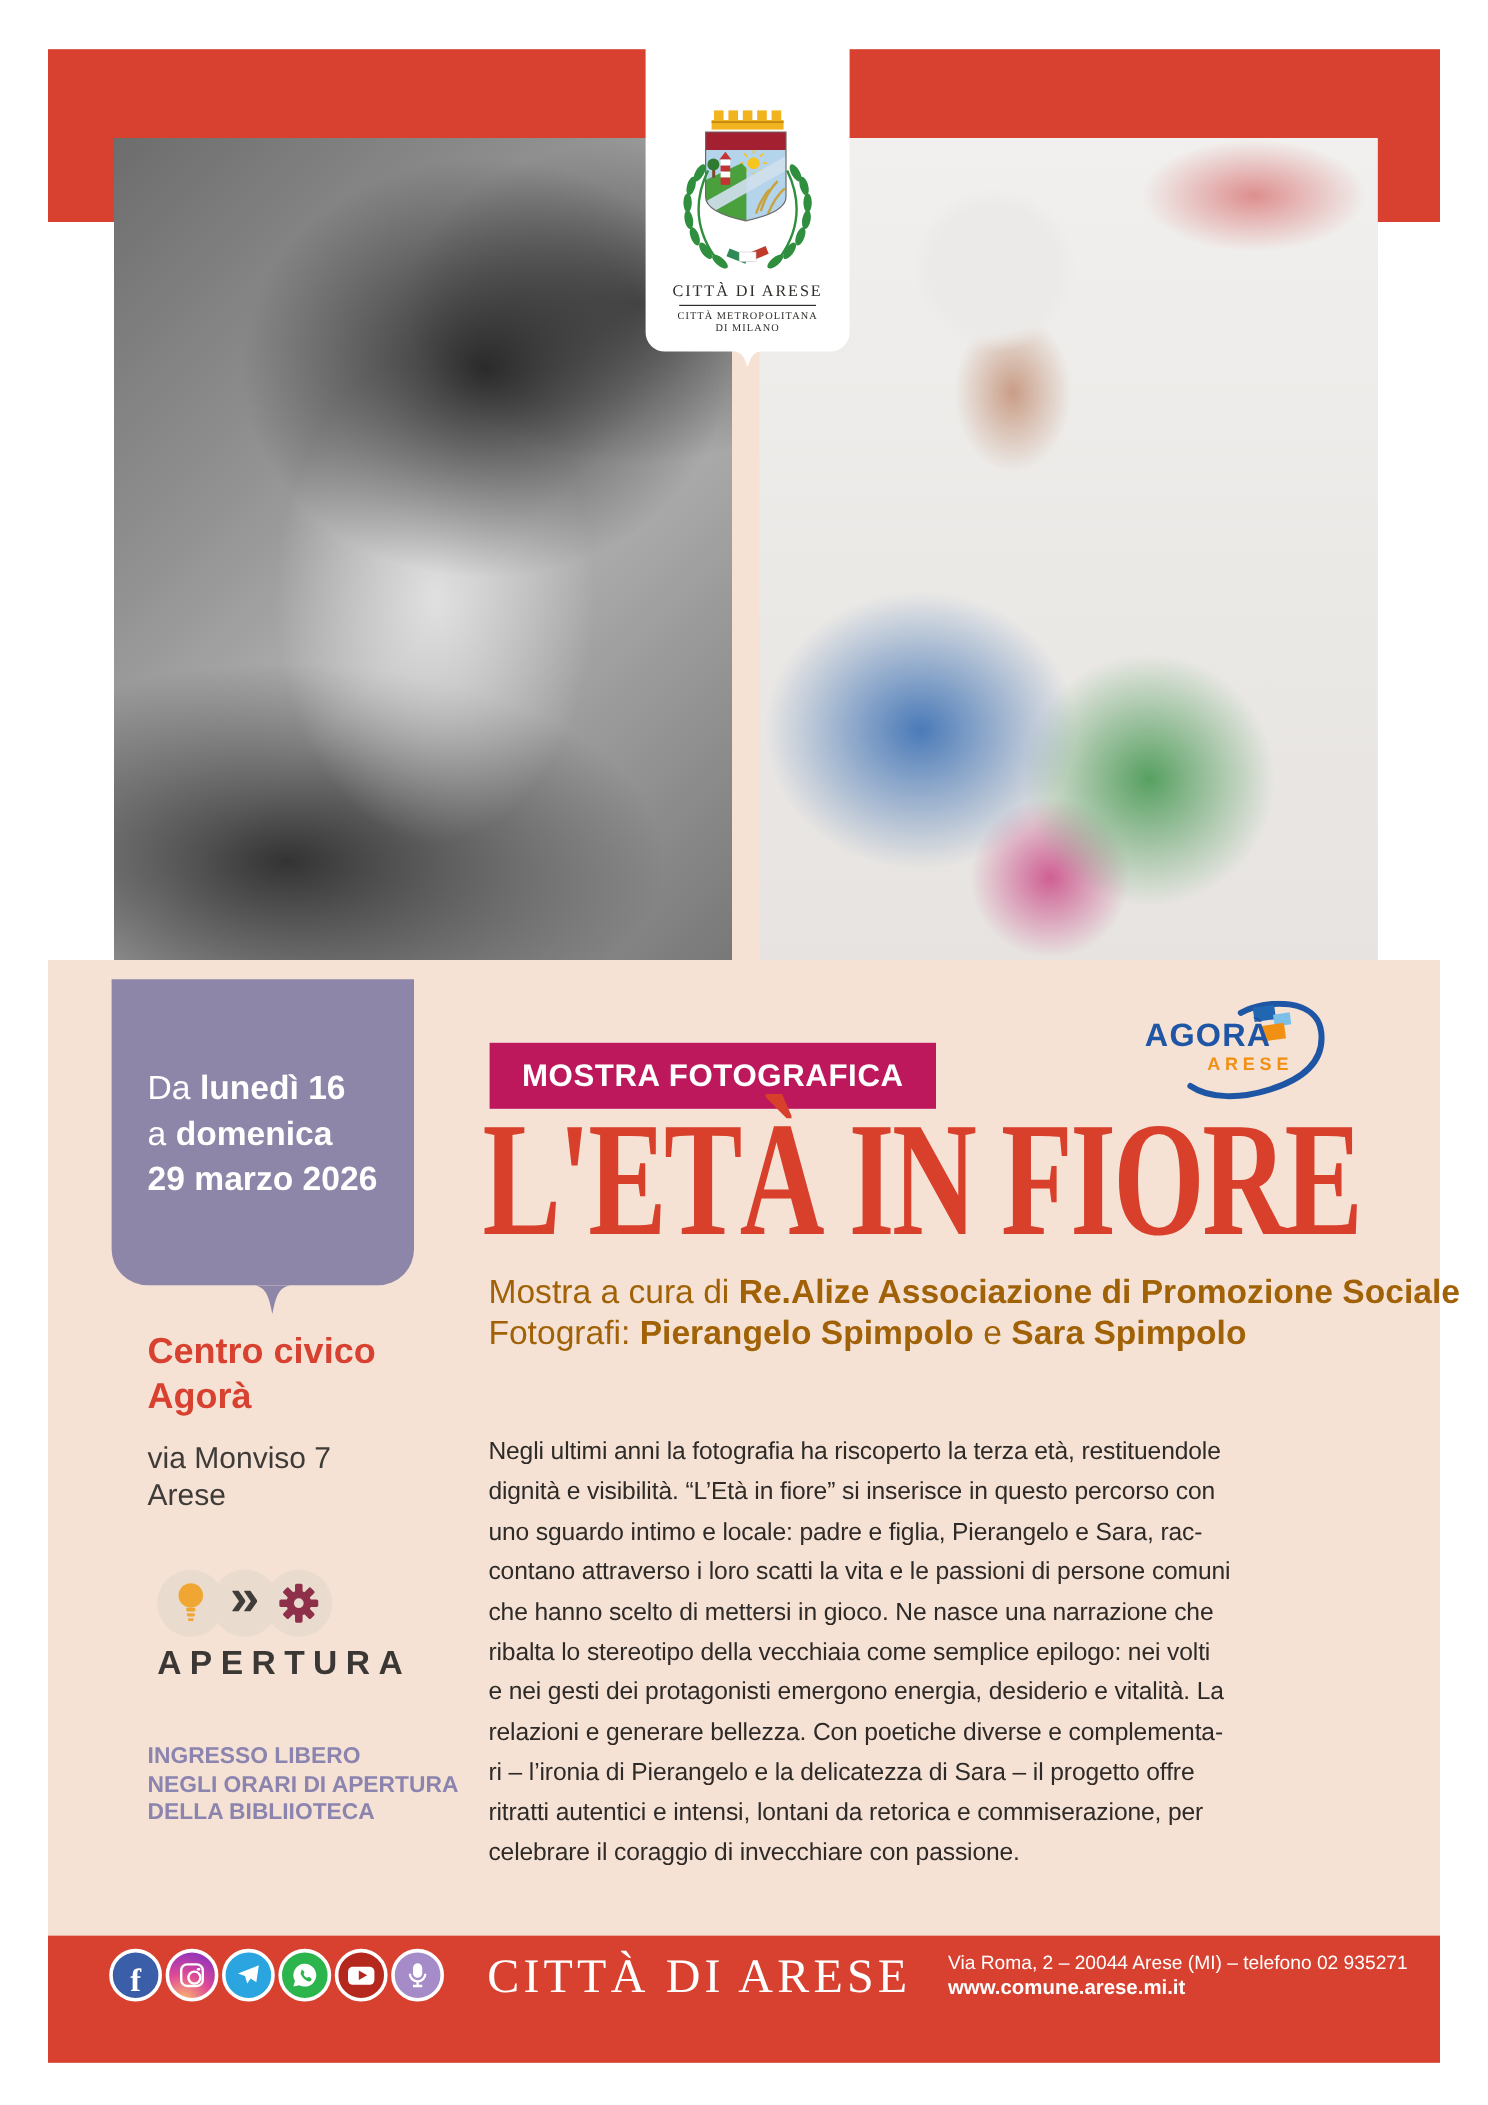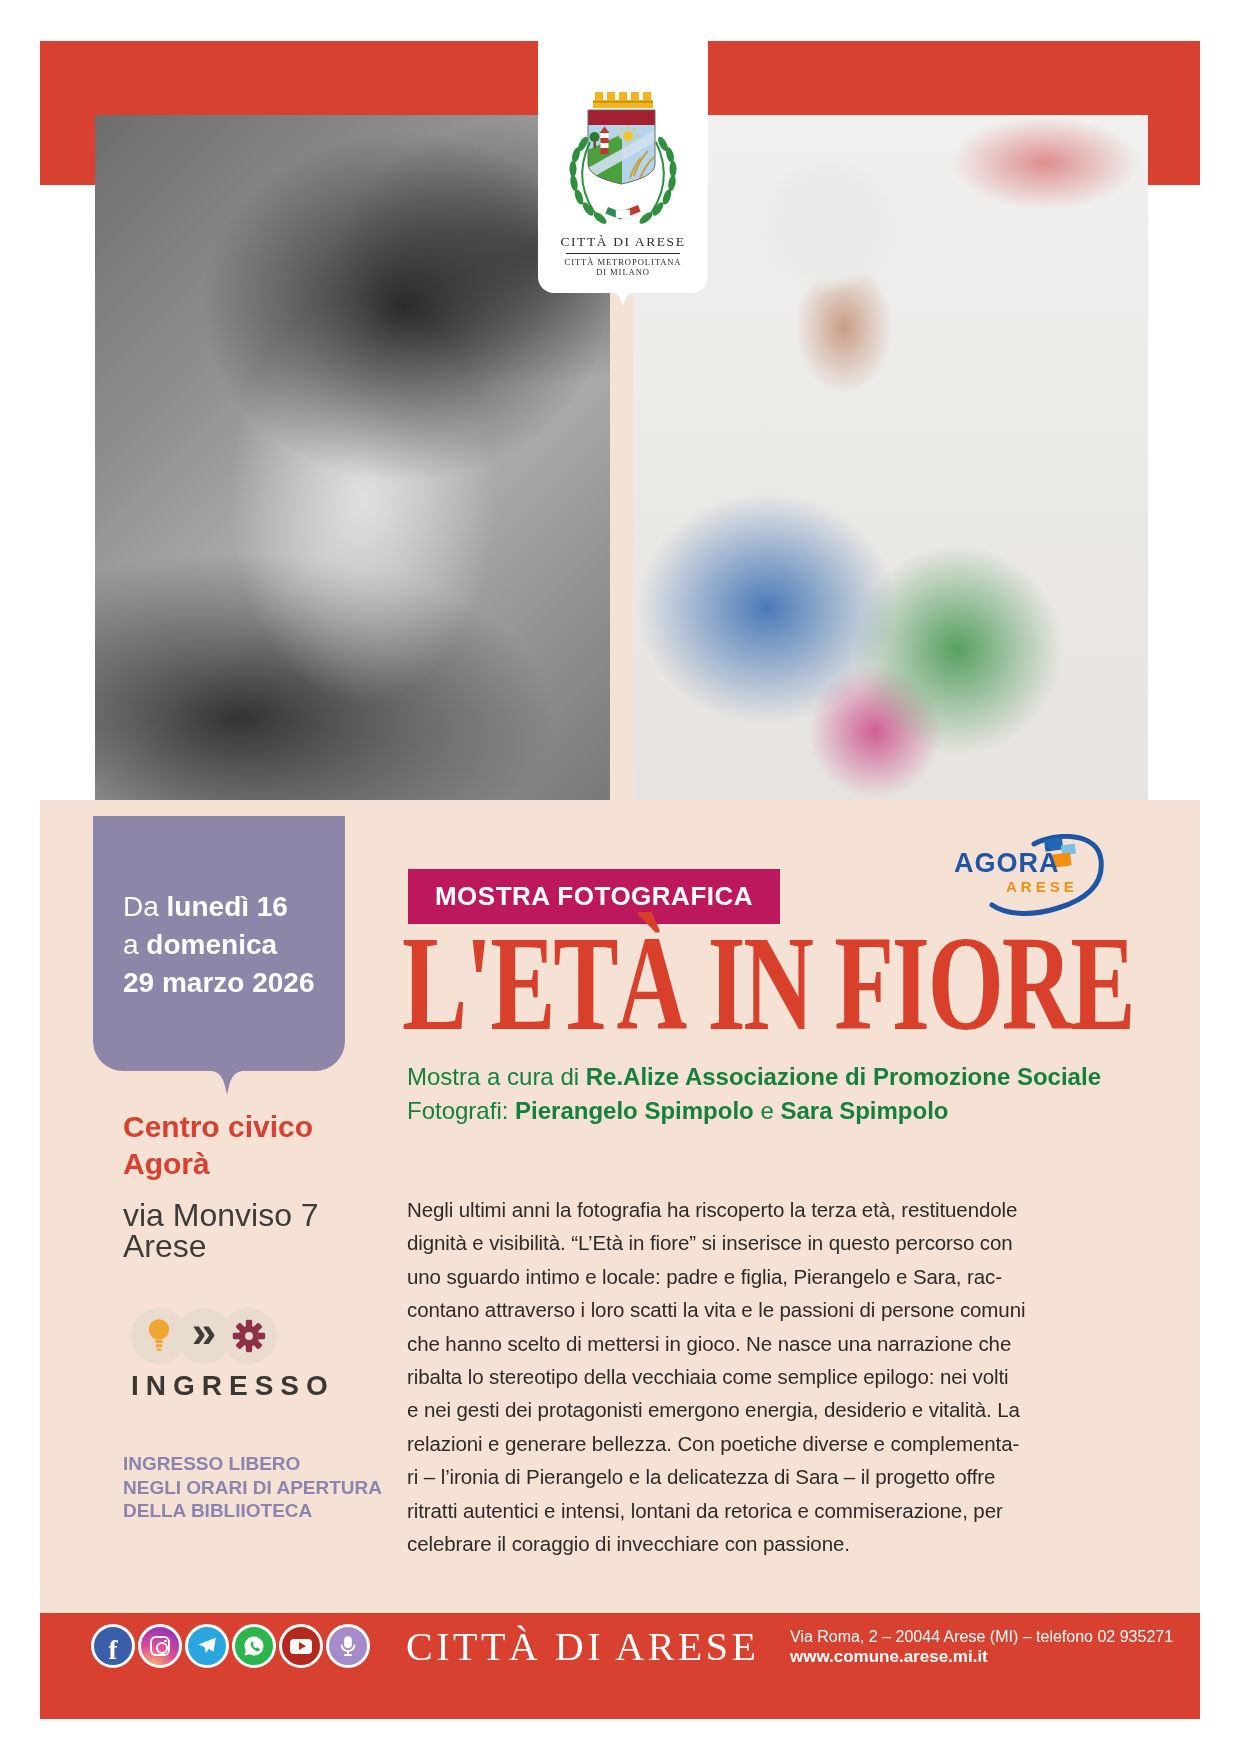--- a/index.html
+++ b/index.html
@@ -48,21 +48,21 @@
   .peach-panel{left:40px;top:800px;width:1160px;height:813px;background:#f5e2d5;}
 
   
   .bubble{left:93px;top:800px;width:252px;height:255px;background:#8d86a8;
           border-radius:0 0 30px 30px;z-index:3;margin-top:16px;}
   .bubble-tail{position:absolute;left:119px;top:255px;}
   .date-text{position:absolute;left:30px;top:72px;color:#ffffff;font-size:28px;
              line-height:38px;font-weight:400;}
   .date-text b{font-weight:700;}
   .venue-name{left:123px;top:1108px;color:#d8412f;font-weight:700;font-size:30px;line-height:37px;z-index:3;}
-  .venue-addr{left:123px;top:1200px;font-size:32px;line-height:31px;color:#3f3b38;z-index:3;}
+  .venue-addr{left:123px;top:1200px;font-size:25px;line-height:31px;color:#3f3b38;z-index:3;}
 
   
   .realize{left:131px;top:1308px;z-index:3;}
   .rz-row{display:flex;}
   .rz-circle{width:56px;height:56px;border-radius:50%;background:#e9dccf;
              display:flex;align-items:center;justify-content:center;}
   .rz-circle + .rz-circle{margin-left:-11px;}
   .rz-chev{font-size:44px;font-weight:700;color:#3f3c3a;line-height:1;margin-top:-8px;}
   .rz-word{font-size:28px;font-weight:700;letter-spacing:7px;color:#3b3734;margin-top:6px;}
 
@@ -71,21 +71,21 @@
 
   
   .badge{left:408px;top:869px;width:372px;height:55px;background:#be185d;color:#ffffff;
          display:flex;align-items:center;justify-content:center;font-weight:700;
          font-size:26px;letter-spacing:.5px;z-index:3;}
   .agora-logo{left:948px;top:834px;z-index:3;}
   .title{left:402px;top:915px;z-index:3;white-space:nowrap;}
   .title span{display:inline-block;font-family:"Liberation Serif",serif;font-weight:700;
               font-size:136px;line-height:1;color:#d8402c;transform:scaleX(.72);
               transform-origin:left top;letter-spacing:-3px;}
-  .curator{left:407px;top:1060px;font-size:24px;line-height:34px;color:#15803d;z-index:3;}
+  .curator{left:407px;top:1060px;font-size:28px;line-height:34px;color:#a16207;z-index:3;}
   .curator b{font-weight:700;}
   .body-text{left:407px;top:1163px;font-size:20.5px;line-height:33.4px;color:#2e2a28;
              letter-spacing:-.1px;z-index:3;white-space:nowrap;margin-top:30px;}
 
   
   .band-bottom{left:40px;top:1613px;width:1160px;height:106px;background:#d8412f;z-index:2;}
   .social-row{position:absolute;left:51px;top:11px;display:flex;}
   .sicon{width:44px;height:44px;border-radius:50%;border:3px solid #fff;box-sizing:border-box;
          margin-right:3px;position:relative;display:flex;align-items:center;justify-content:center;}
   .si-fb{background:#3b5ea8;}
@@ -249,21 +249,21 @@
           <rect x="16.5" y="2" width="7" height="9" rx="1.5" transform="rotate(180 20 20)"></rect>
           <rect x="16.5" y="2" width="7" height="9" rx="1.5" transform="rotate(225 20 20)"></rect>
           <rect x="16.5" y="2" width="7" height="9" rx="1.5" transform="rotate(270 20 20)"></rect>
           <rect x="16.5" y="2" width="7" height="9" rx="1.5" transform="rotate(315 20 20)"></rect>
           <circle cx="20" cy="20" r="11.5"></circle>
         </g>
         <circle cx="20" cy="20" r="4.5" fill="#e9dccf"></circle>
       </svg>
     </div>
   </div>
-  <div class="rz-word">INGRESSO</div>
+  <div class="rz-word">APERTURA</div>
 </div>
 
 <div class="abs entry-info">
   <div>INGRESSO LIBERO</div>
   <div>NEGLI ORARI DI APERTURA</div>
   <div>DELLA BIBLIIOTECA</div>
 </div>
 
 <div class="abs badge">MOSTRA FOTOGRAFICA</div>
 

